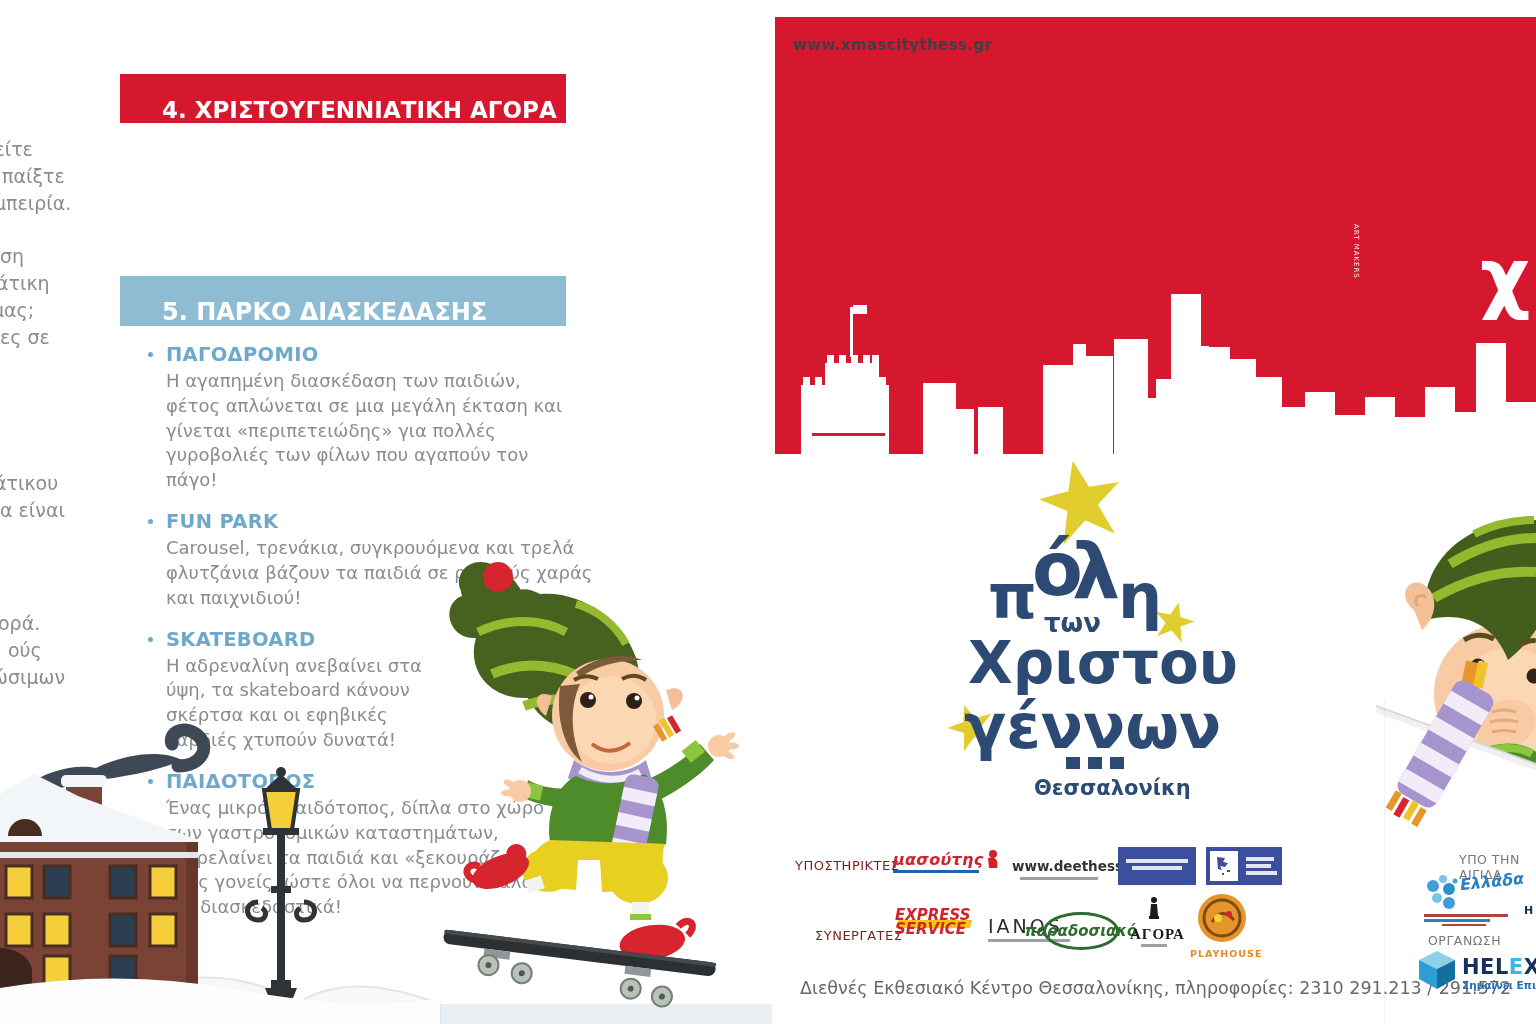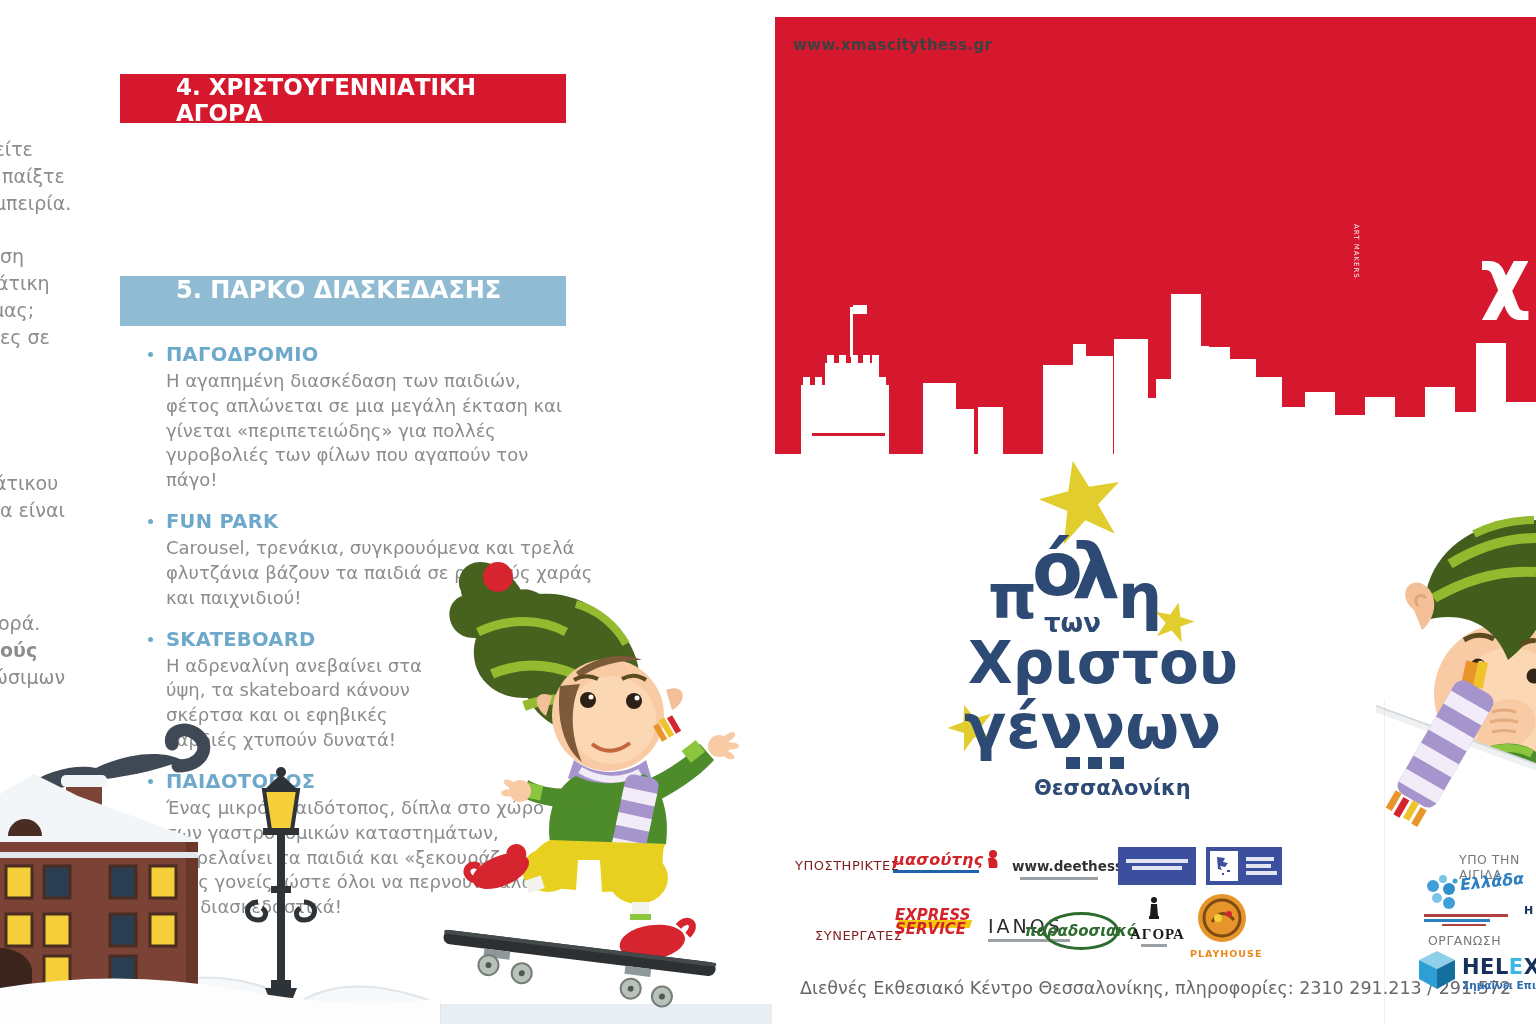--- a/index.html
+++ b/index.html
@@ -1,21 +1,21 @@
 <!DOCTYPE html>
 <html><head>
 <meta charset="utf-8">
 <style>
   html,body{margin:0;padding:0;background:#fff;}
   #page{position:relative;width:1536px;height:1024px;overflow:hidden;background:#ffffff;
         font-family:"DejaVu Sans",sans-serif;}
   .abs{position:absolute;}
   .frag{position:absolute;color:#8a8c8e;font-size:19px;white-space:nowrap;}
-  .banner{position:absolute;left:120px;width:446px;display:flex;align-items:flex-start;
-          color:#fff;font-weight:bold;font-size:23px;padding-left:56px;box-sizing:border-box;}
+  .banner{position:absolute;left:120px;width:446px;display:flex;align-items:flex-end;
+          color:#fff;font-weight:bold;font-size:23px;padding-left:42px;box-sizing:border-box;}
   .banner.red{background:#d5182e;height:49px;top:74px;}
   .banner.blue{background:#8fbcd3;height:50px;top:276px;font-size:24px;}
   .bodytext{color:#8a8c8e;font-size:18px;line-height:1.38;}
   .item{position:relative;padding-left:18px;margin-bottom:17px;}
   .item .dot{position:absolute;left:0;top:9px;width:5px;height:5px;border-radius:50%;background:#6ea9cb;}
   .item h4{margin:0 0 3px 0;color:#6ea9cb;font-size:19.5px;font-weight:bold;letter-spacing:.3px;}
   .item p{margin:0;}
   .star{position:absolute;background:#e2cd2f;
         clip-path:polygon(50% 0%,63% 36%,100% 38%,69% 60%,82% 100%,50% 76%,18% 100%,31% 60%,0% 38%,37% 36%);}
   .navy{color:#2c4a74;font-weight:bold;line-height:1;}
@@ -38,21 +38,21 @@
   <span class="frag" style="left:-12px;top:138px;">ιείτε</span>
   <span class="frag" style="left:2px;top:165px;">παίξτε</span>
   <span class="frag" style="left:-6px;top:192px;">μπειρία.</span>
   <span class="frag" style="left:0;top:245px;">ση</span>
   <span class="frag" style="left:-4px;top:272px;">άτικη</span>
   <span class="frag" style="left:-8px;top:299px;">μας;</span>
   <span class="frag" style="left:0;top:326px;">ες σε</span>
   <span class="frag" style="left:-6px;top:472px;">άτικου</span>
   <span class="frag" style="left:0;top:499px;">α είναι</span>
   <span class="frag" style="left:-2px;top:612px;">ορά.</span>
-  <span class="frag" style="left:0;top:639px;font-weight:bold;">ούς</span>
+  <span class="frag" style="left:8px;top:639px;">ούς</span>
   <span class="frag" style="left:-8px;top:666px;">ώσιμων</span>
 
   <div class="banner red">
     <span>4. ΧΡΙΣΤΟΥΓΕΝΝΙΑΤΙΚΗ ΑΓΟΡΑ</span>
   </div>
 
   <div class="banner blue">
     <span>5. ΠΑΡΚΟ ΔΙΑΣΚΕΔΑΣΗΣ</span>
   </div>
 

